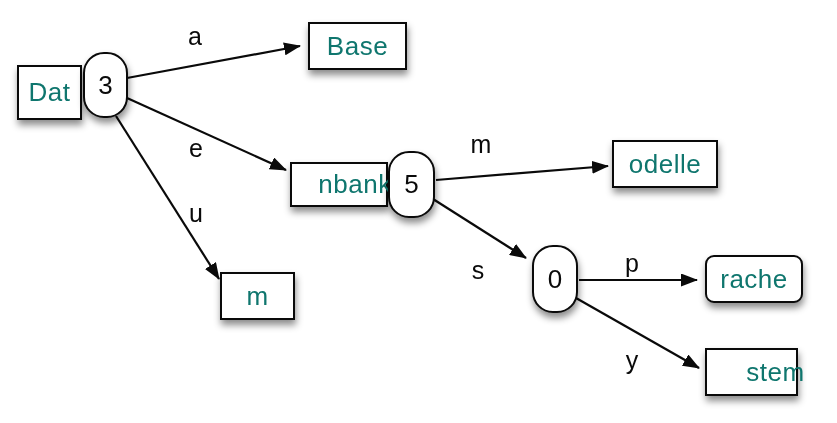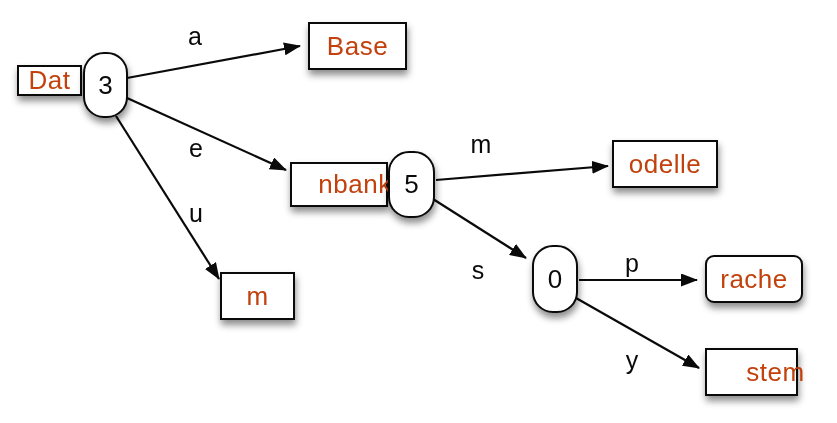--- a/index.html
+++ b/index.html
@@ -26,21 +26,21 @@
   .node-box {
     position: absolute;
     box-sizing: border-box;
     background: #ffffff;
     border: 2.5px solid #0a0a0a;
     box-shadow: 1px 5px 7px rgba(0,0,0,0.45);
     display: flex;
     align-items: center;
     justify-content: center;
     z-index: 2;
-    color: #c2410c;
+    color: #0f766e;
     font-size: 26px;
     letter-spacing: 0.5px;
     white-space: nowrap;
   }
   .node-oval {
     position: absolute;
     box-sizing: border-box;
     background: #ffffff;
     border: 2.5px solid #0a0a0a;
     border-radius: 21px;
@@ -75,21 +75,21 @@
     </defs>
     <line x1="127" y1="78" x2="300" y2="46" stroke="#0a0a0a" stroke-width="2.2" marker-end="url(#arrowhead)"></line>
     <line x1="127" y1="98" x2="286" y2="170" stroke="#0a0a0a" stroke-width="2.2" marker-end="url(#arrowhead)"></line>
     <line x1="116" y1="116" x2="219" y2="279" stroke="#0a0a0a" stroke-width="2.2" marker-end="url(#arrowhead)"></line>
     <line x1="436" y1="180" x2="608" y2="166" stroke="#0a0a0a" stroke-width="2.2" marker-end="url(#arrowhead)"></line>
     <line x1="433" y1="199" x2="526" y2="258" stroke="#0a0a0a" stroke-width="2.2" marker-end="url(#arrowhead)"></line>
     <line x1="579" y1="280" x2="697" y2="280" stroke="#0a0a0a" stroke-width="2.2" marker-end="url(#arrowhead)"></line>
     <line x1="576" y1="298" x2="699" y2="368" stroke="#0a0a0a" stroke-width="2.2" marker-end="url(#arrowhead)"></line>
   </svg>
 
-  <div class="node-box" style="left:17px; top:65px; width:65px; height:31px;">
+  <div class="node-box" style="left:17px; top:65px; width:65px; height:55px;">
     <span>Dat</span>
   </div>
 
   <div class="node-box" style="left:308px; top:22px; width:99px; height:48px;">
     <span>Base</span>
   </div>
 
   <div class="node-box" style="left:290px; top:162px; width:98px; height:45px;padding-left:32px;">
     <span>nbank</span>
   </div>

